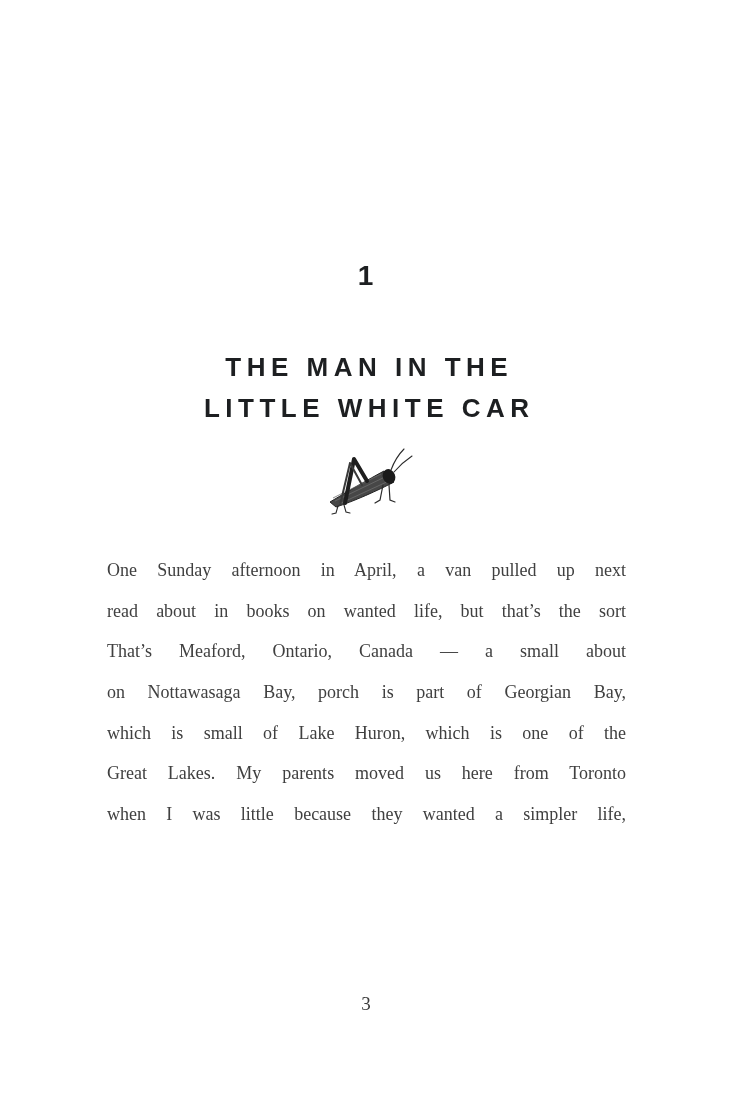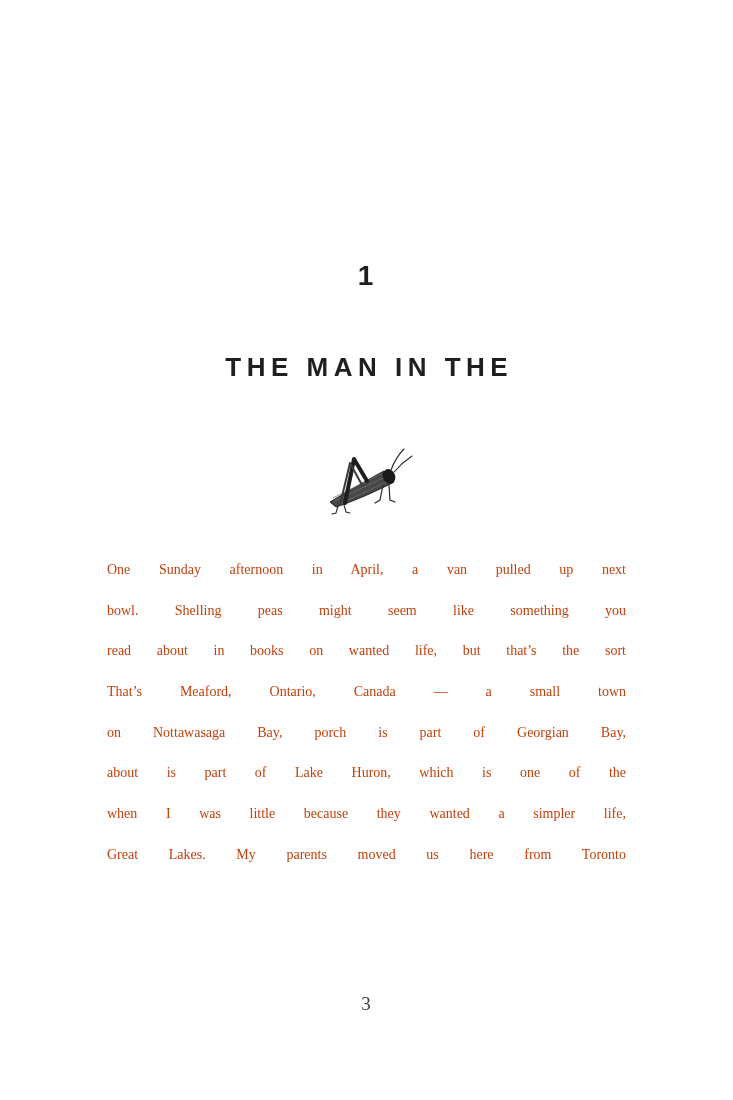--- a/index.html
+++ b/index.html
@@ -45,22 +45,22 @@
     left: 50%;
     transform: translateX(-50%);
     width: 100px;
     height: 74px;
   }
   .body-text {
     position: absolute;
     top: 550px;
     left: 107px;
     width: 519px;
-    font-size: 14px;
-    color: #c2410c;
+    font-size: 18px;
+    color: #404040;
   }
   .body-line {
     height: 40.7px;
     line-height: 40.7px;
     text-align: justify;
     text-align-last: justify;
     white-space: normal;
   }
   .page-number {
     position: absolute;
@@ -75,20 +75,21 @@
 </style>
 </head>
 <body>
 
 <div class="page">
 
   <div class="chapter-number">1</div>
 
   <div class="chapter-title">
     <div class="title-line">THE MAN IN THE</div>
+    <div class="title-line">LITTLE WHITE CAR</div>
   </div>
 
   <div class="illustration-wrap">
     <svg viewBox="0 0 100 74" width="100" height="74">
 
       <path d="M13,55 C28,46 52,32 67,24 L77,35 C62,43 35,55 19,60 Z" fill="#474747" stroke="#232323" stroke-width="1"></path>
 
       <path d="M18,54 L70,29 M22,57 L74,33 M16,51 L64,27" stroke="#6d6d6d" stroke-width="0.8" fill="none"></path>
 
       <ellipse cx="72" cy="29.5" rx="6.2" ry="7.6" transform="rotate(-22 72 29.5)" fill="#1b1b1b"></ellipse>
@@ -102,24 +103,23 @@
       <path d="M66,38 L63,53 L58,56" stroke="#2b2b2b" stroke-width="1.2" fill="none" stroke-linecap="round"></path>
       <path d="M72,38 L73,53 L78,55" stroke="#2b2b2b" stroke-width="1.2" fill="none" stroke-linecap="round"></path>
 
       <path d="M21,59 L19,66 L15,67" stroke="#2b2b2b" stroke-width="1.1" fill="none" stroke-linecap="round"></path>
       <path d="M27,58 L29,65 L33,66" stroke="#2b2b2b" stroke-width="1.1" fill="none" stroke-linecap="round"></path>
     </svg>
   </div>
 
   <div class="body-text">
     <div class="body-line">One Sunday afternoon in April, a van pulled up next</div>
-    <div class="body-line">bowl. Shelling peas might seem like something you</div>
     <div class="body-line">read about in books on wanted life, but that’s the sort</div>
-    <div class="body-line">That’s Meaford, Ontario, Canada — a small town</div>
+    <div class="body-line">That’s Meaford, Ontario, Canada — a small about</div>
     <div class="body-line">on Nottawasaga Bay, porch is part of Georgian Bay,</div>
-    <div class="body-line">about is part of Lake Huron, which is one of the</div>
+    <div class="body-line">which is small of Lake Huron, which is one of the</div>
+    <div class="body-line">Great Lakes. My parents moved us here from Toronto</div>
     <div class="body-line">when I was little because they wanted a simpler life,</div>
-    <div class="body-line">Great Lakes. My parents moved us here from Toronto</div>
   </div>
 
   <div class="page-number">3</div>
 
 </div>
 
 </body></html>

